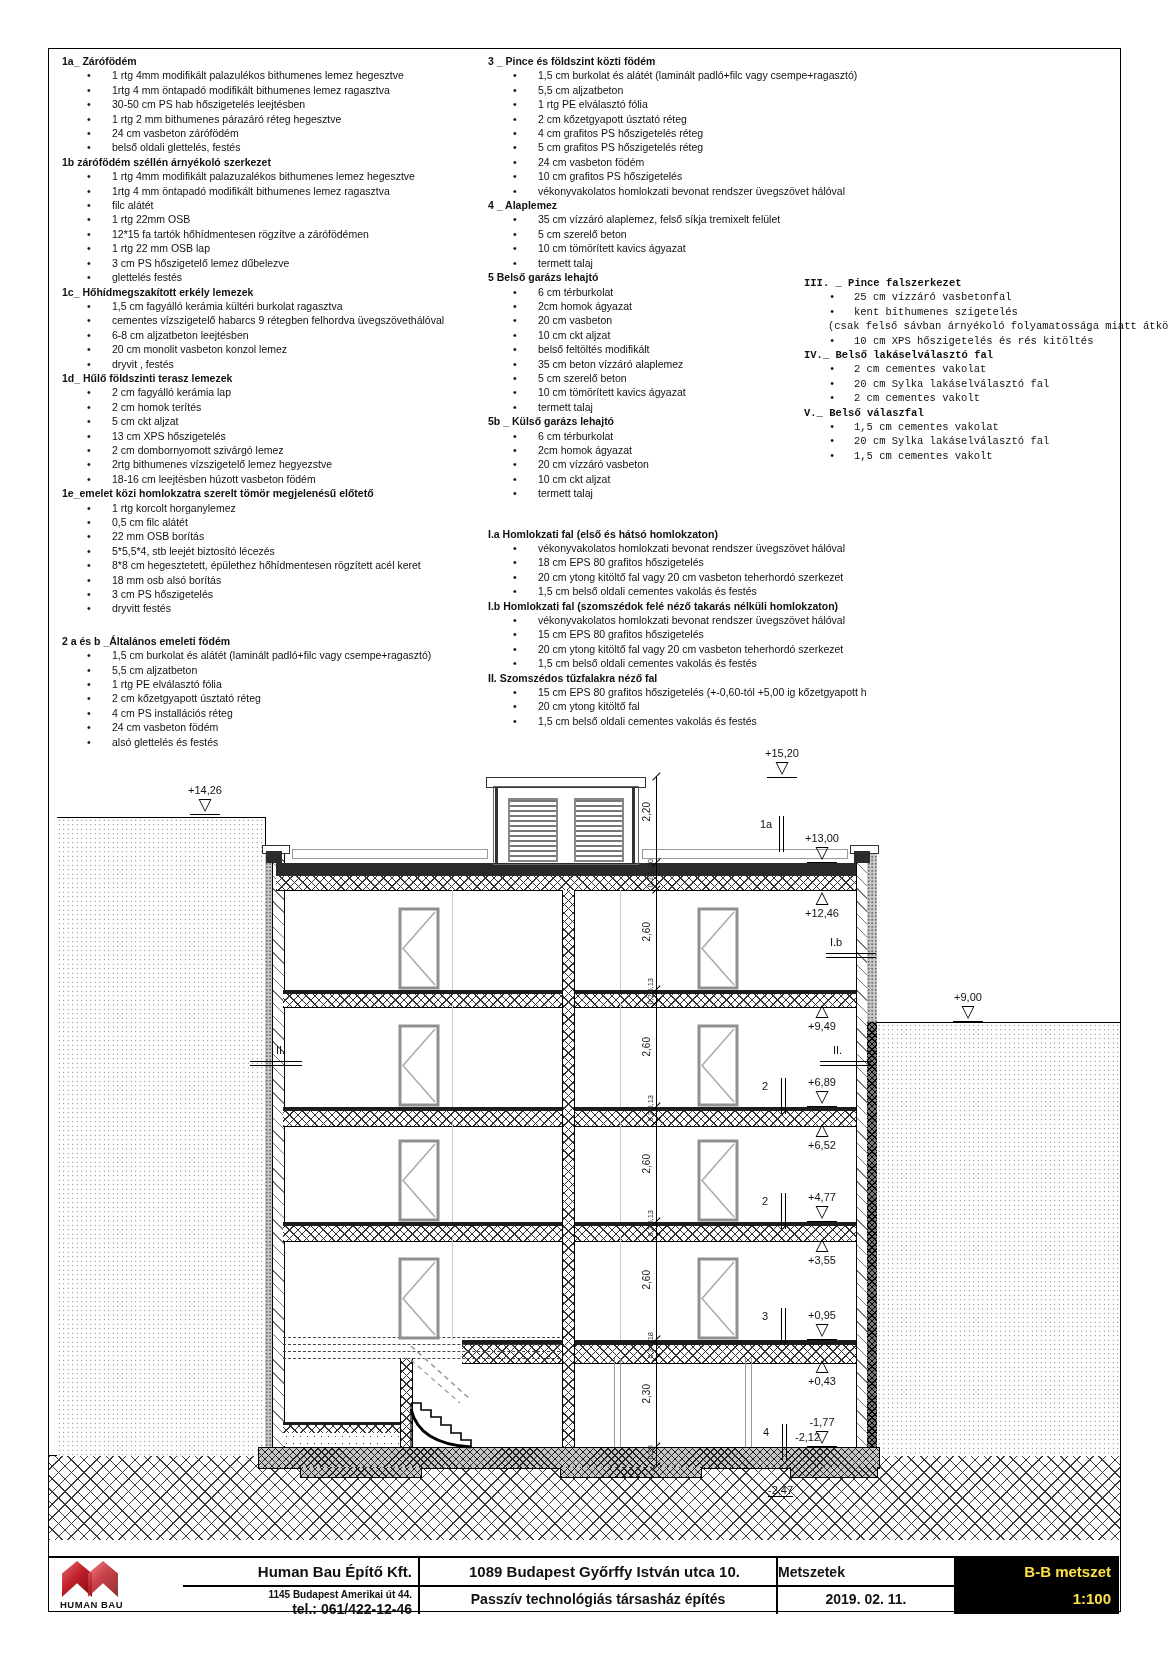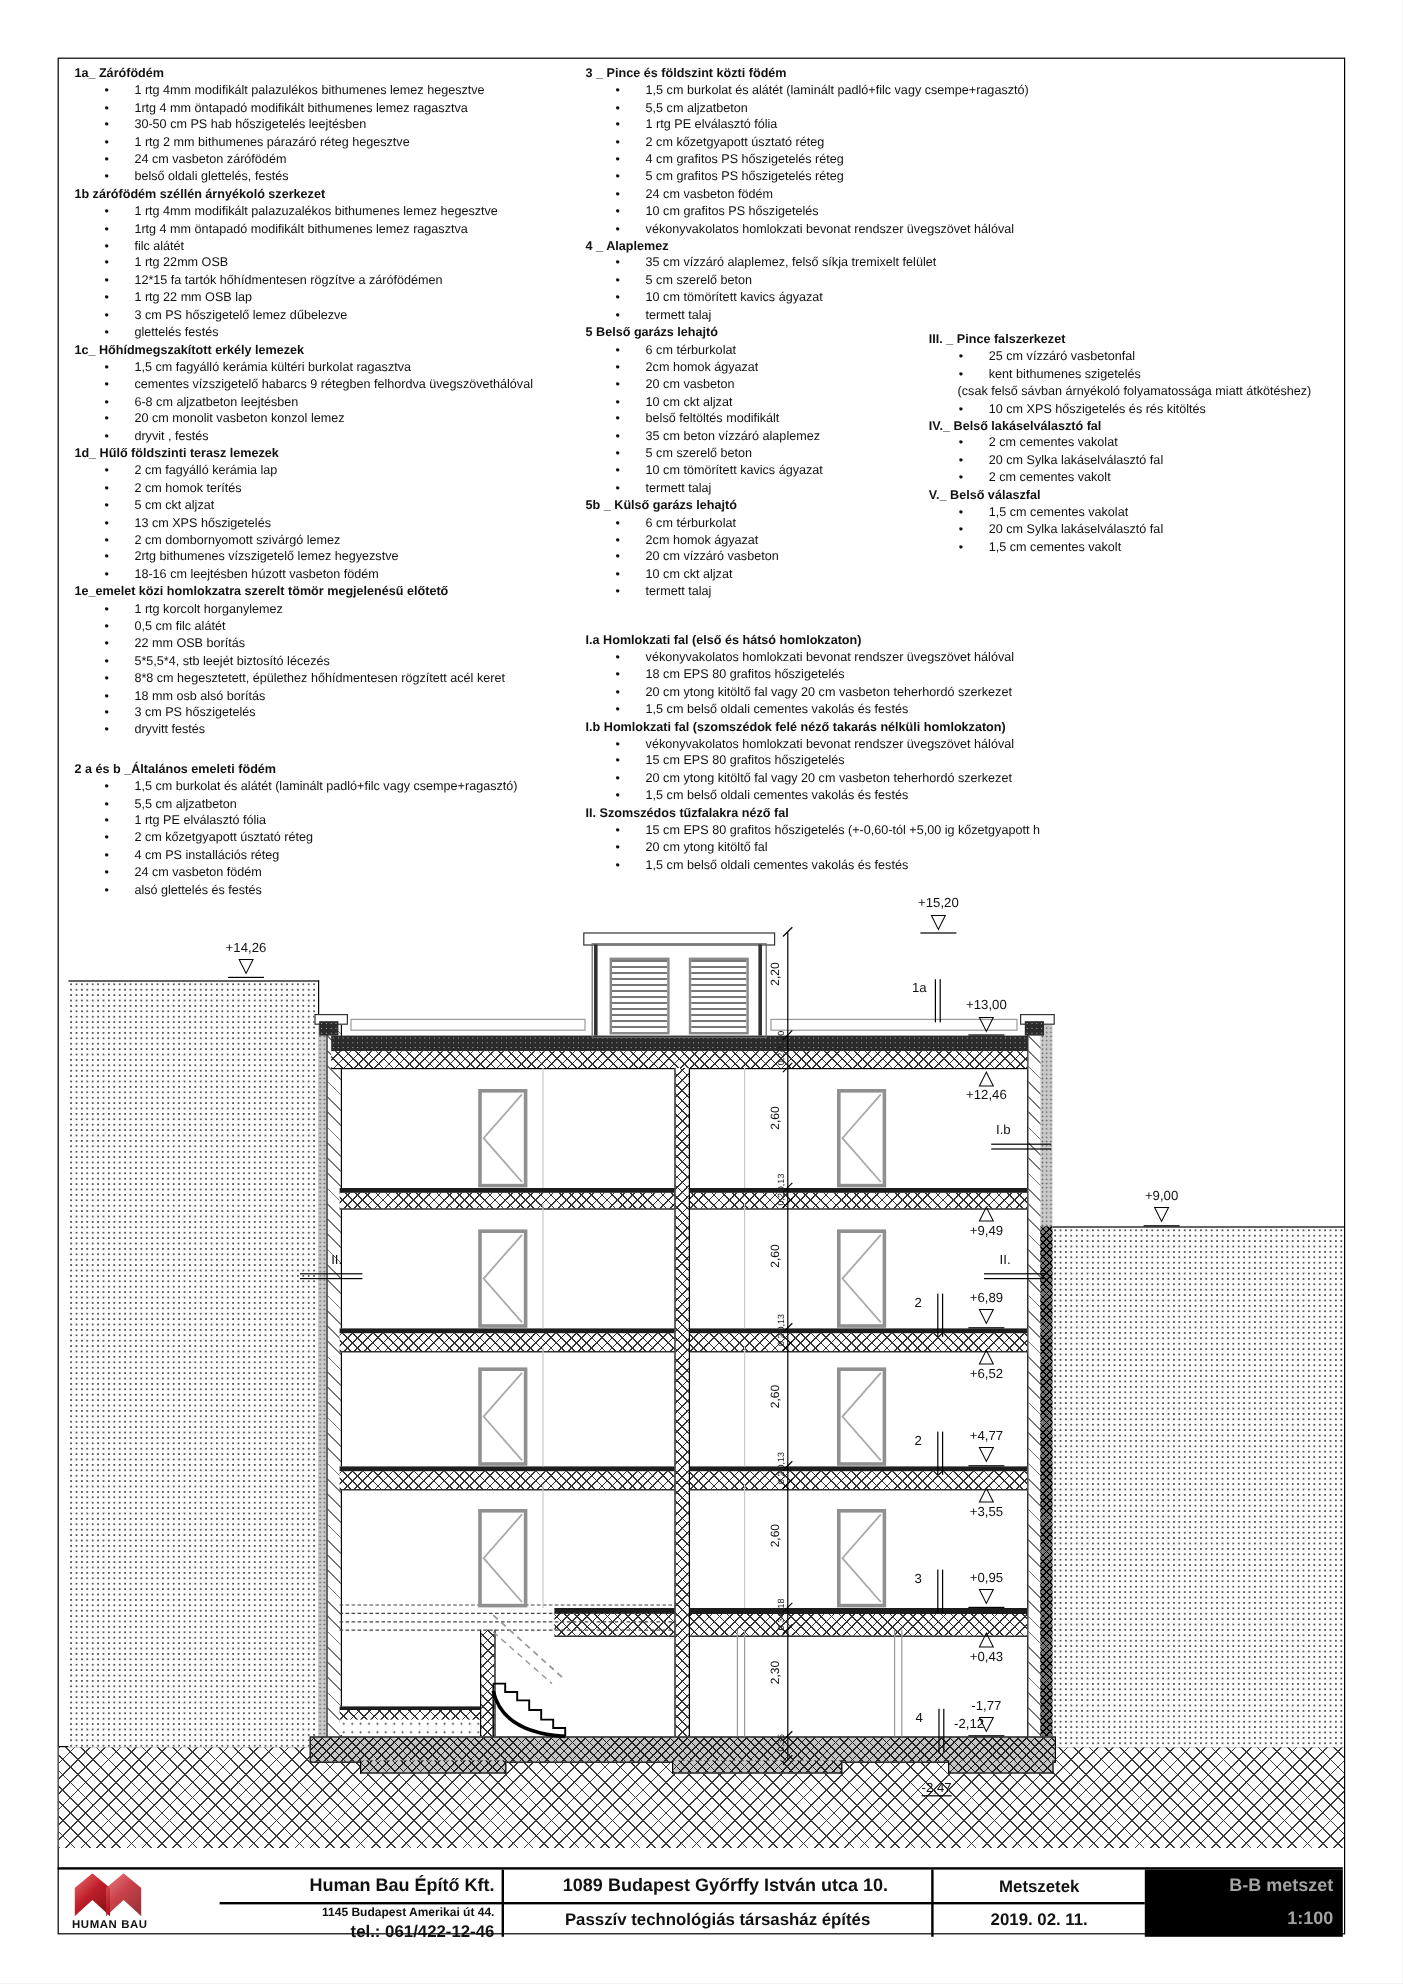--- a/index.html
+++ b/index.html
@@ -38,21 +38,21 @@
   .dim-v{position:absolute;writing-mode:vertical-rl;transform:rotate(180deg);font-size:10px;}
   .dim-vs{position:absolute;writing-mode:vertical-rl;transform:rotate(180deg);font-size:7.5px;color:#222;}
   .cutlbl{position:absolute;font-size:11px;}
   .cline{position:absolute;background:#000;}
   .plain-lbl{position:absolute;font-size:11px;white-space:nowrap;}
   .underl{border-bottom:1.4px solid #000;}
 
   
   .tb-line{background:#000;}
   .tb-text{position:absolute;white-space:nowrap;}
-  .tb-black{background:#000;color:#a3a3a3;}
+  .tb-black{background:#000;color:#fde047;}
   .lg-shape{position:absolute;width:30px;height:36px;background:linear-gradient(135deg,#e87070 0%,#c0202a 45%,#7d0d14 100%);clip-path:polygon(50% 0,100% 35%,100% 100%,50% 62%,0 100%,0 35%);}
 </style>
 </head>
 <body>
 
 <div class="sheet">
   <div class="abs frame"></div>
 
   <div id="col-left" class="spec-col" style="left:62px;top:54px;width:400px;">
       <div>
@@ -169,21 +169,21 @@
         <div class="spec-item">20 cm ytong kitöltő fal vagy 20 cm vasbeton teherhordó szerkezet</div>
         <div class="spec-item">1,5 cm belső oldali cementes vakolás és festés</div>
       </div>
       <div>
         <div class="spec-title">II. Szomszédos tűzfalakra néző fal</div>
         <div class="spec-item">15 cm EPS 80 grafitos hőszigetelés (+-0,60-tól +5,00 ig kőzetgyapott h</div>
         <div class="spec-item">20 cm ytong kitöltő fal</div>
         <div class="spec-item">1,5 cm belső oldali cementes vakolás és festés</div>
       </div>
     </div>
-  <div id="col-right" class="spec-col" style="left:774px;top:276px;width:300px;">
+  <div id="col-right" class="spec-col" style="left:804px;top:276px;width:300px;font-family:Liberation Mono, monospace;">
       <div>
         <div class="spec-title">III. _ Pince falszerkezet</div>
         <div class="spec-item">25 cm vízzáró vasbetonfal</div>
         <div class="spec-item">kent bithumenes szigetelés</div>
         <div class="spec-item spec-note">(csak felső sávban árnyékoló folyamatossága miatt átkötéshez)</div>
         <div class="spec-item">10 cm XPS hőszigetelés és rés kitöltés</div>
       </div>
       <div>
         <div class="spec-title">IV._ Belső lakáselválasztó fal</div>
         <div class="spec-item">2 cm cementes vakolat</div>
@@ -432,21 +432,21 @@
       <div class="tb-text" style="left:6px;top:40px;font-size:9.5px;font-weight:bold;letter-spacing:.5px;">HUMAN BAU</div>
     </div>
 
     <div class="tb-text" style="right:707px;top:5px;font-size:15px;font-weight:bold;">Human Bau Építő Kft.</div>
     <div class="tb-text" style="right:707px;top:31px;font-size:10px;font-weight:bold;">1145 Budapest Amerikai út 44.</div>
     <div class="tb-text" style="right:707px;top:43px;font-size:14px;font-weight:bold;">tel.: 061/422-12-46</div>
 
     <div class="tb-text" style="left:372px;top:5px;width:369px;text-align:center;font-size:15px;font-weight:bold;">1089 Budapest Győrffy István utca 10.</div>
     <div class="tb-text" style="left:372px;top:33px;width:356px;text-align:center;font-size:14px;font-weight:bold;">Passzív technológiás társasház építés</div>
 
-    <div class="tb-text" style="left:730px;top:6px;width:176px;text-align:center;font-size:14px;font-weight:bold;">Metszetek</div>
+    <div class="tb-text" style="left:730px;top:6px;width:176px;font-size:14px;font-weight:bold;">Metszetek</div>
     <div class="tb-text" style="left:730px;top:33px;width:176px;text-align:center;font-size:14px;font-weight:bold;">2019. 02. 11.</div>
 
     <div class="abs tb-black" style="left:906px;top:0;width:165px;height:56px;">
       <div class="tb-text" style="right:8px;top:5px;font-size:15px;font-weight:bold;">B-B metszet</div>
       <div class="tb-text" style="right:8px;top:32px;font-size:15px;font-weight:bold;">1:100</div>
     </div>
   </div>
 </div>
 
 </body></html>

